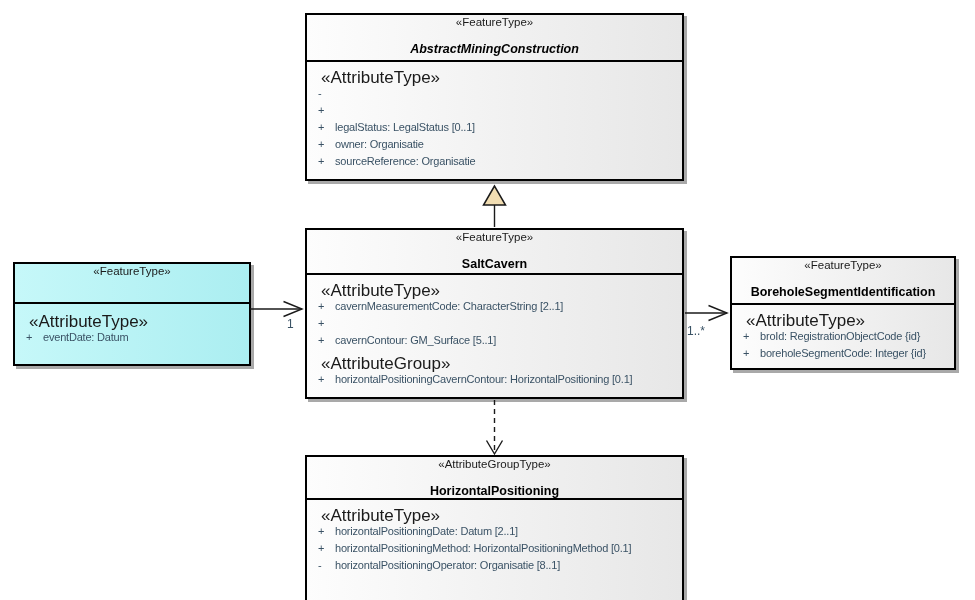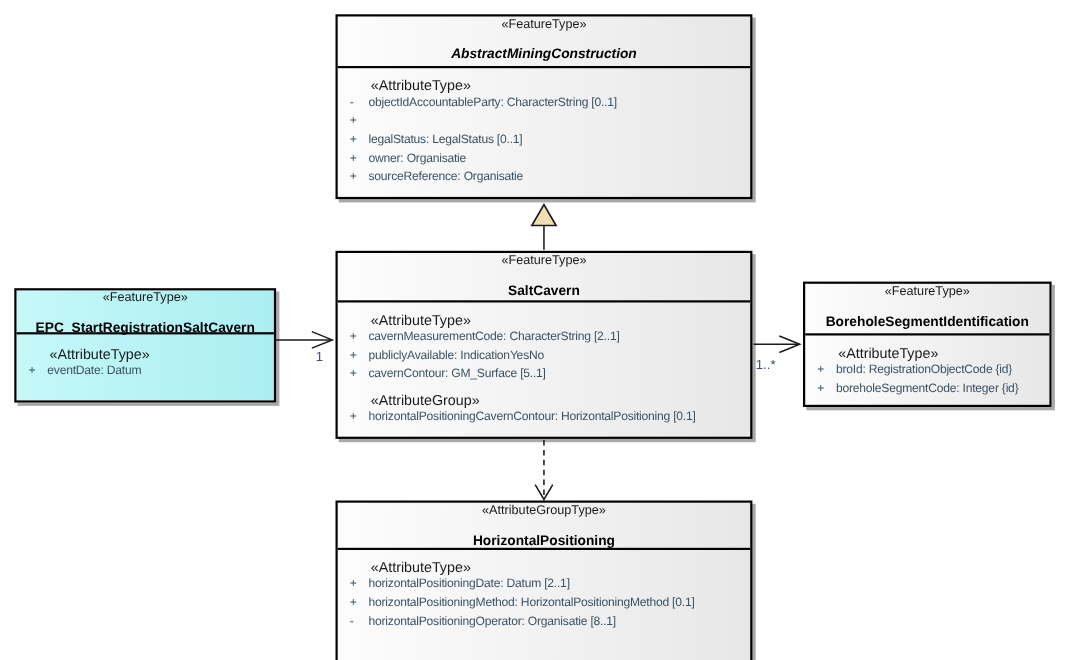--- a/index.html
+++ b/index.html
@@ -24,22 +24,22 @@
   .uml-box.cyan{background:linear-gradient(to right,var(--epc-fill-start),var(--epc-fill-end))}
   .box-header{
     display:flex;flex-direction:column;align-items:center;
     border-bottom:2px solid var(--border);
   }
   .stereo{font-size:11.5px;color:var(--stereotype-text);line-height:14px;white-space:nowrap}
   .cname{font-size:12.5px;font-weight:bold;color:#000;line-height:16px;margin-top:12px;white-space:nowrap}
   .cname.italic{font-style:italic}
   .box-body{position:relative}
   .attr-header{
-    padding-left:30px;margin-top:8px;height:15px;line-height:15px;
-    font-size:13px;color:var(--stereotype-text);white-space:nowrap
+    padding-left:14px;margin-top:8px;height:15px;line-height:15px;
+    font-size:17px;color:var(--stereotype-text);white-space:nowrap
   }
   .attr-header.grp{margin-top:7px}
   .row{display:flex;padding-left:11px;height:17px;line-height:17px;white-space:nowrap;overflow:hidden}
   .vis{width:17px;flex:0 0 17px;font-size:11px;color:var(--attr-text)}
   .atext{font-size:11px;letter-spacing:-0.2px;color:var(--attr-text)}
 
   .overlay{position:absolute;left:0;top:0;z-index:3;pointer-events:none}
   .edge{stroke:#1a1a1a;stroke-width:1.4;fill:none}
   .edge.dashed{stroke-dasharray:5 4}
   .openhead{fill:none;stroke:#1a1a1a;stroke-width:1.4;stroke-linejoin:miter}
@@ -76,21 +76,20 @@
 
   <div class="uml-box" style="left:305px;top:13px;width:379px;height:168px">
     <div class="box-header" style="height:47px">
       <div class="stereo">«FeatureType»</div>
       <div class="cname italic">AbstractMiningConstruction</div>
     </div>
     <div class="box-body">
       <div class="attr-header">«AttributeType»</div>
       <div class="row">
         <span class="vis">-</span>
-        <span class="atext">objectIdAccountableParty: CharacterString [0..1]</span>
       </div>
       <div class="row">
         <span class="vis">+</span>
       </div>
       <div class="row">
         <span class="vis">+</span>
         <span class="atext">legalStatus: LegalStatus [0..1]</span>
       </div>
       <div class="row">
         <span class="vis">+</span>
@@ -109,38 +108,36 @@
       <div class="cname">SaltCavern</div>
     </div>
     <div class="box-body">
       <div class="attr-header">«AttributeType»</div>
       <div class="row">
         <span class="vis">+</span>
         <span class="atext">cavernMeasurementCode: CharacterString [2..1]</span>
       </div>
       <div class="row">
         <span class="vis">+</span>
-        <span class="atext">publiclyAvailable: IndicationYesNo</span>
       </div>
       <div class="row">
         <span class="vis">+</span>
         <span class="atext">cavernContour: GM_Surface [5..1]</span>
       </div>
       <div class="attr-header grp">«AttributeGroup»</div>
       <div class="row">
         <span class="vis">+</span>
         <span class="atext">horizontalPositioningCavernContour: HorizontalPositioning [0.1]</span>
       </div>
     </div>
   </div>
 
   <div class="uml-box cyan" style="left:13px;top:262px;width:238px;height:104px">
     <div class="box-header" style="height:40px">
       <div class="stereo">«FeatureType»</div>
-      <div class="cname">EPC_StartRegistrationSaltCavern</div>
     </div>
     <div class="box-body">
       <div class="attr-header" style="margin-top:10px">«AttributeType»</div>
       <div class="row">
         <span class="vis">+</span>
         <span class="atext">eventDate: Datum</span>
       </div>
     </div>
   </div>
 

